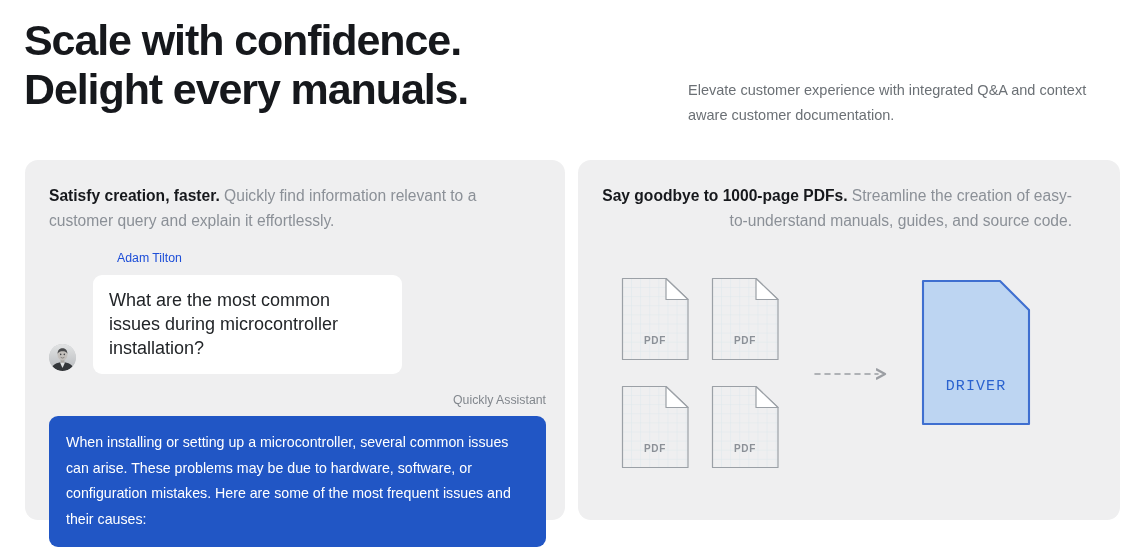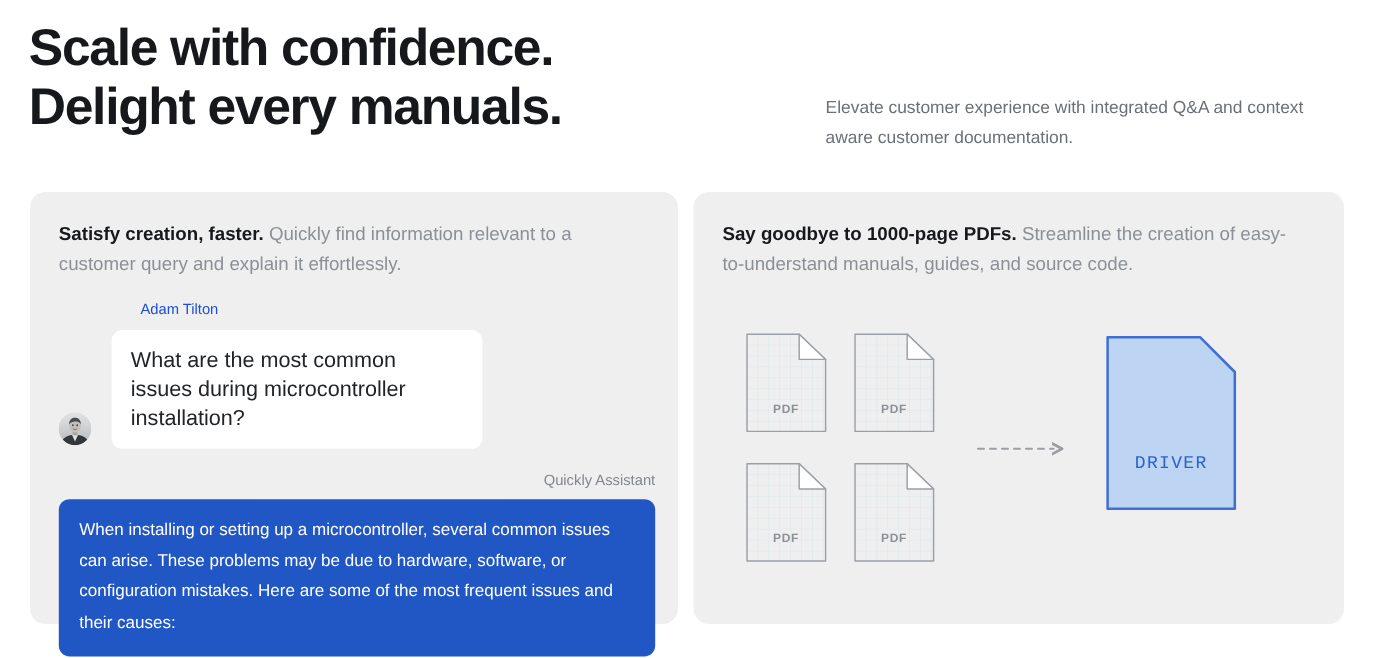--- a/index.html
+++ b/index.html
@@ -71,21 +71,21 @@
   .card-head {
     position: absolute;
     left: 24px;
     top: 24px;
     font-size: 15.6px;
     line-height: 24.5px;
     color: #8b9097;
     font-weight: 400;
   }
   .card-left  .card-head { width: 490px; }
-  .card-right .card-head { width: 470px; }
+  .card-right .card-head { width: 470px; text-align: right; }
 
   .card-head b {
     color: #16181c;
     font-weight: 700;
   }
 
   
   .chat {
     position: absolute;
     left: 24px;

